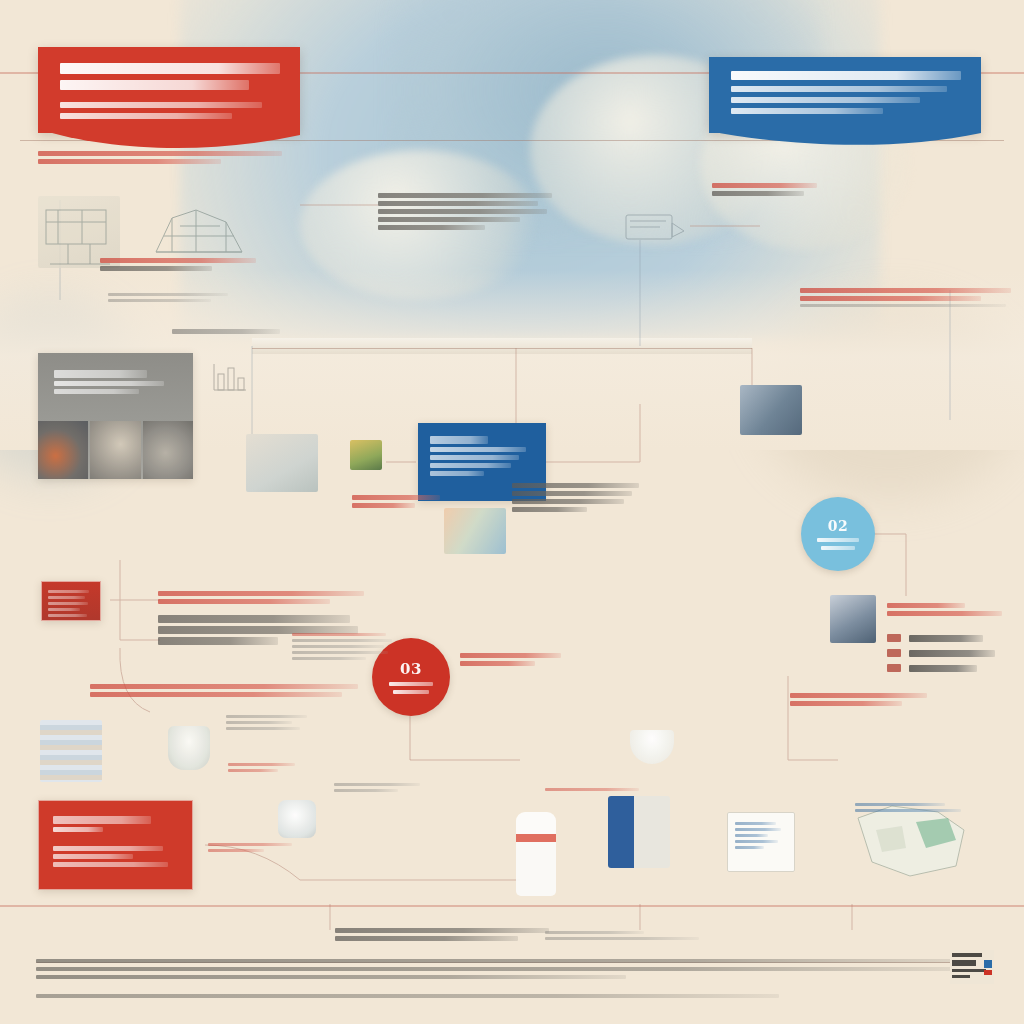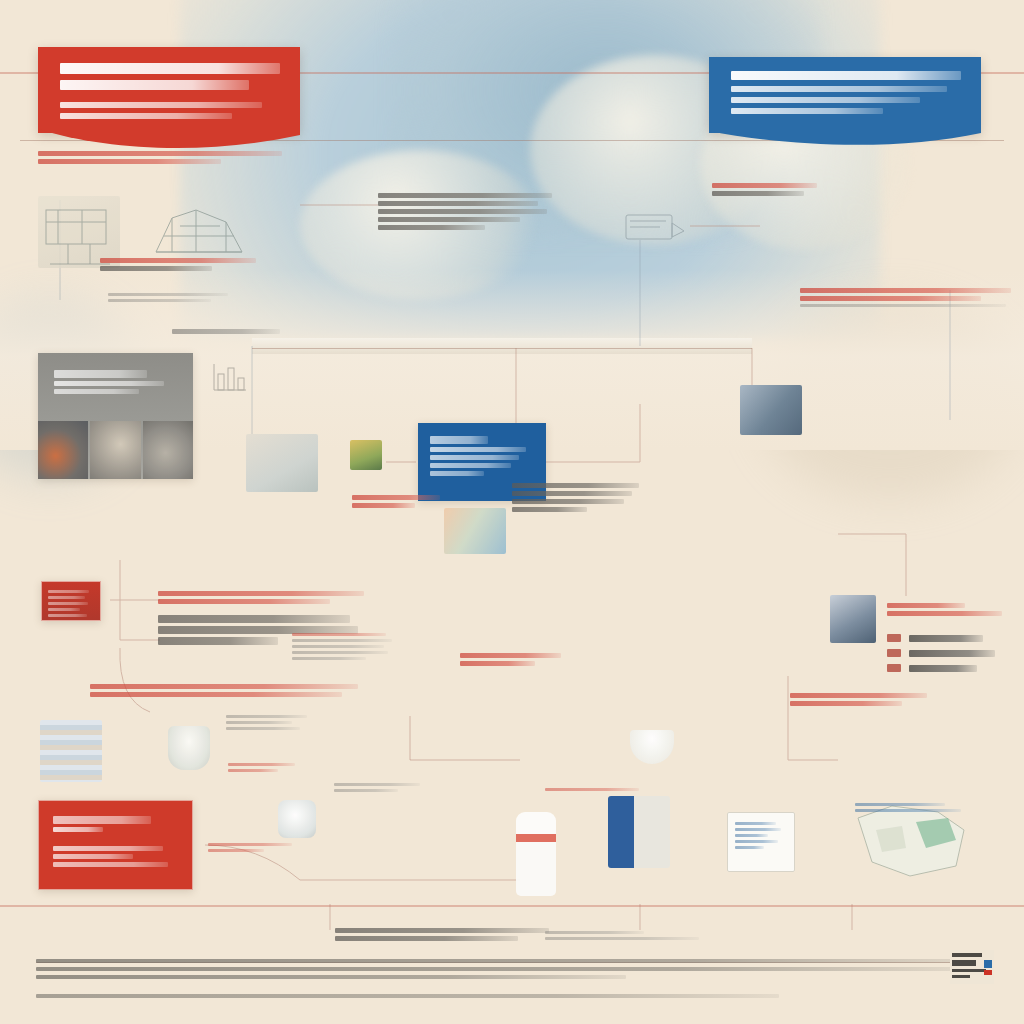--- a/index.html
+++ b/index.html
@@ -215,21 +215,31 @@
   <div class="card redsm card-pad" style="left:38px;top:800px;width:155px;height:90px;padding:12px 14px;">
     <div class="tl white h" style="width:78%"></div>
     <div class="tl white" style="width:40%;opacity:.85"></div>
     <div style="height:8px"></div>
     <div class="tl white" style="width:88%;opacity:.78"></div>
     <div class="tl white" style="width:64%;opacity:.74"></div>
     <div class="tl white" style="width:92%;opacity:.7"></div>
   </div>
 
 
-
+  <div class="circle" style="left:372px;top:638px;width:78px;height:78px;background:#cc3326;">
+    <div class="cnum" style="font-size:15px;">03</div>
+    <div class="cl" style="width:44px"></div>
+    <div class="cl" style="width:36px"></div>
+  </div>
+
+  <div class="circle" style="left:801px;top:497px;width:74px;height:74px;background:#79c0dd;">
+    <div class="cnum" style="font-size:14px;">02</div>
+    <div class="cl" style="width:42px"></div>
+    <div class="cl" style="width:34px"></div>
+  </div>
 
   <div class="thumb" style="left:38px;top:196px;width:82px;height:72px;
        background:linear-gradient(160deg,#e9e2d2,#dcd6c6);opacity:.8;">
     <svg viewBox="0 0 82 72" style="width:100%;height:100%;">
       <g stroke="#7c8a84" fill="none" stroke-width="1" opacity=".75">
         <rect x="8" y="14" width="60" height="34"></rect>
           <path d="M8 26h60M20 14v34M44 14v34"></path>
         <path d="M30 48v20M52 48v20M12 68h60"></path>
       </g>
     </svg>

